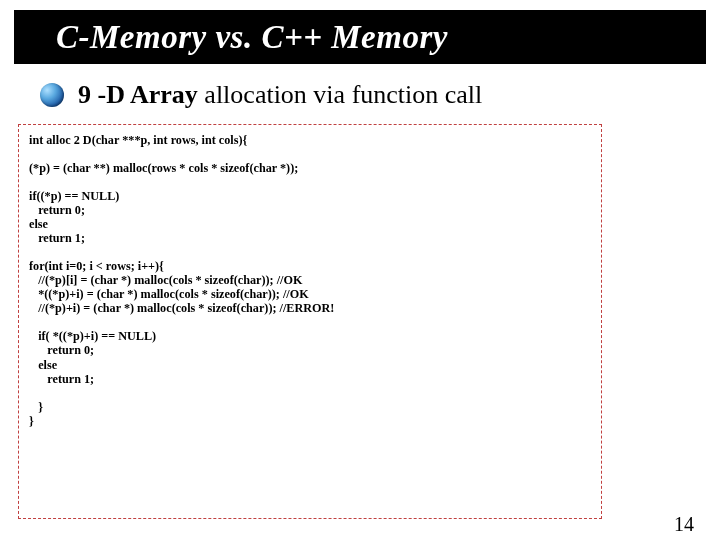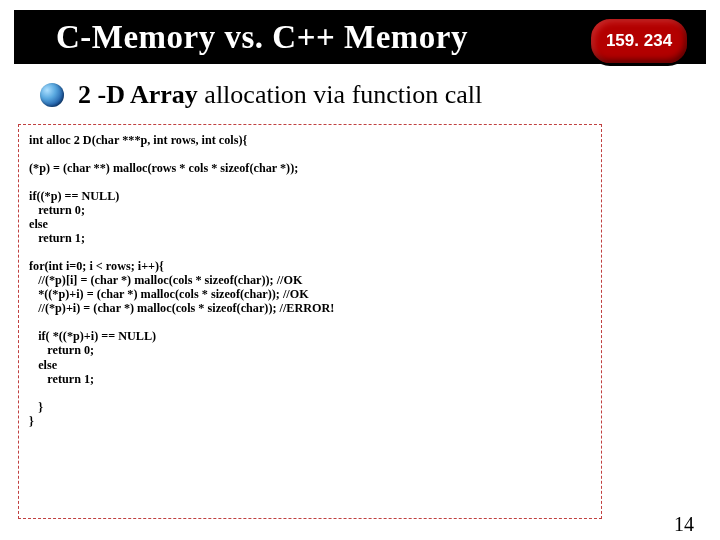--- a/index.html
+++ b/index.html
@@ -21,20 +21,21 @@
   .title-bar {
     position: absolute;
     left: 14px;
     top: 10px;
     width: 692px;
     height: 54px;
     background: #000000;
     display: flex;
     align-items: center;
     box-sizing: border-box;
+    font-style: italic;
   }
   .title-text {
     color: #ffffff;
     font-size: 33px;
     font-weight: bold;
     margin-left: 42px;
     letter-spacing: 0.5px;
   }
   .badge {
     position: absolute;
@@ -99,29 +100,26 @@
     font-size: 20px;
   }
 </style>
 </head>
 <body>
 
 <div class="slide">
 
   <div class="title-bar">
     <span class="title-text">C-Memory vs. C++ Memory</span>
-    <div class="badge">
-      <span class="badge-text">159. 234</span>
-    </div>
   </div>
 
   <div class="subtitle-row">
     <div class="bullet-sphere"></div>
     <div class="subtitle">
-      <span class="bold">2 -D Array</span><span> allocation via function call</span>
+      <span class="bold">9 -D Array</span><span> allocation via function call</span>
     </div>
   </div>
 
   <div class="code-box"><span>int alloc 2 D(char ***p, int rows, int cols){</span>
 
 <span>(*p) = (char **) malloc(rows * cols * sizeof(char *));</span>
 
 <span>if((*p) == NULL)
    return 0;
 else

